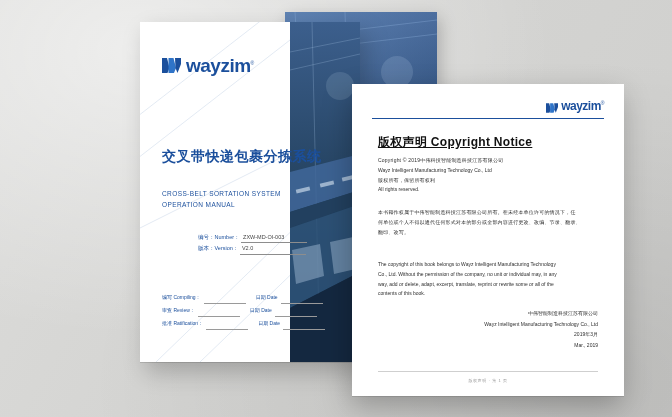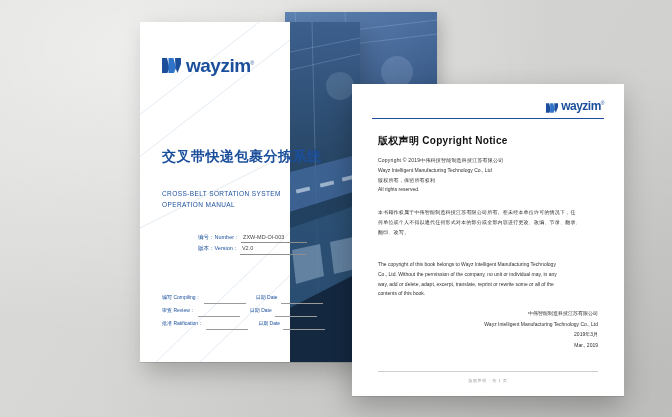--- a/index.html
+++ b/index.html
@@ -202,24 +202,25 @@
     align-items: center;
     gap: 3px;
   }
   #copyright-page .cp-logo .logo-mark { width: 12px; height: 12px; }
   #copyright-page .cp-logo .logo-word { font-size: 12px; }
 
   .cp-heading {
     position: absolute;
     left: 26px;
     top: 50px;
-    font-size: 10px;
+    font-size: 12px;
     font-weight: bold;
     color: #111;
     letter-spacing: 0.3px;
+    text-decoration: underline;
   }
   .cp-block {
     position: absolute;
     left: 26px;
     width: 220px;
     font-size: 5px;
     line-height: 1.95;
     color: #2f2f2f;
   }
   #cp-block-1 { top: 72px; }

